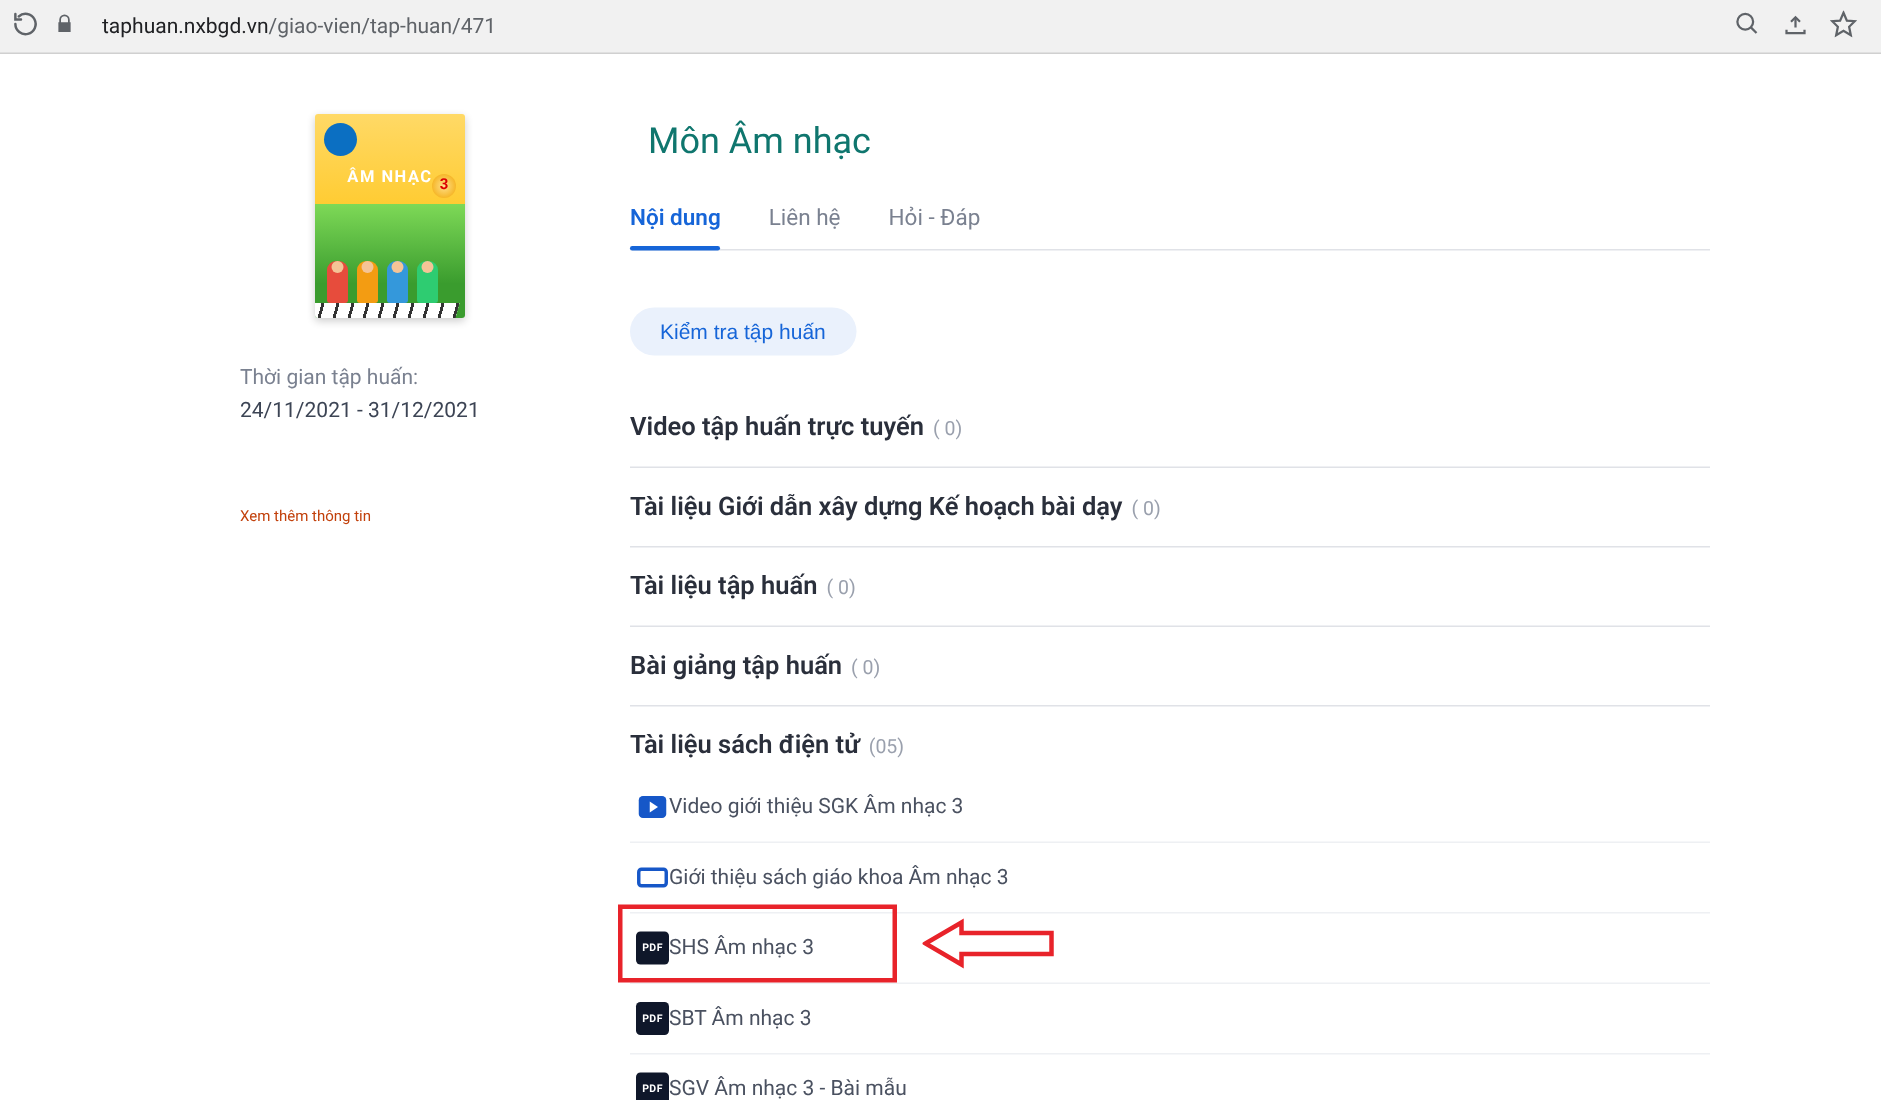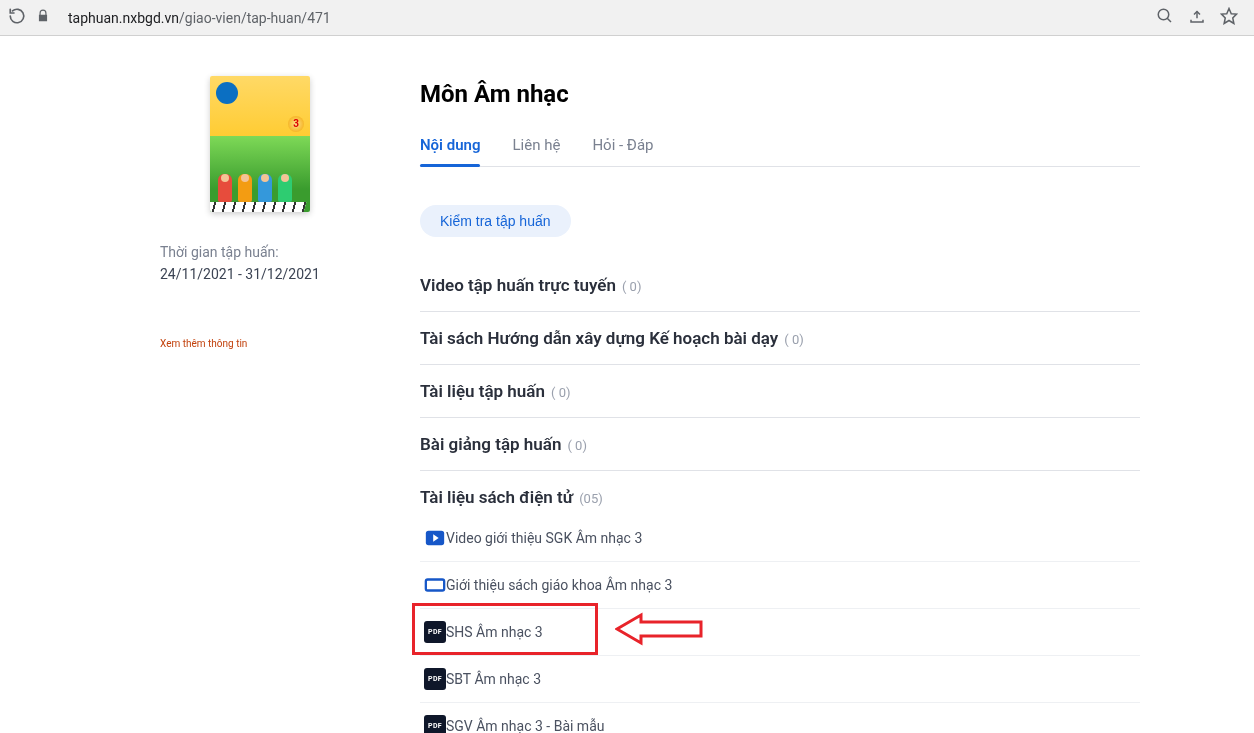--- a/index.html
+++ b/index.html
@@ -67,21 +67,21 @@
     .k2 { left: 28px; background: #f39c12; }
     .k3 { left: 48px; background: #3498db; }
     .k4 { left: 68px; background: #2ecc71; }
     .piano { position: absolute; bottom: 0; left: 0; right: 0; height: 10px; background: repeating-linear-gradient(90deg,#fff 0 8px,#333 8px 10px); transform: skewX(-15deg) translateX(-5px); }
     
     .training-period-label { color: #7a8190; font-size: 14px; margin-bottom: 6px; }
     .training-period-dates { color: #3c4454; font-size: 14px; margin-bottom: 50px; }
     .more-info-link { color: #c2410c; font-size: 10px; cursor: pointer; }
     
     .main { flex: 1; max-width: 720px; }
-    .page-title { font-size: 24px; font-weight: 700; color: #000000; margin: 4px 0 20px; }
+    .page-title { font-size: 24px; font-weight: 400; color: #0f766e; margin: 4px 12px 20px; }
     .tabs { display: flex; gap: 32px; border-bottom: 1px solid #e0e2e7; margin-bottom: 38px; }
     .tab { padding: 8px 0 12px; font-size: 15px; color: #7a8190; cursor: pointer; position: relative; }
     .tab.active { color: #1665d8; font-weight: 600; }
     .tab.active::after { content: ""; position: absolute; left: 0; right: 0; bottom: -1px; height: 3px; background: #1665d8; border-radius: 2px; }
     
     .exam-btn {
       display: inline-block;
       background: #eaf1fc;
       color: #1665d8;
       border: none;
@@ -164,20 +164,21 @@
         </svg>
     </span>
   </div>
 </div>
 
 <div class="page">
   <aside class="sidebar">
     <div class="book-cover">
       <div class="cover-top">
         <div class="cover-logo"></div>
+        <div class="cover-title">ÂM NHẠC</div>
         <div class="cover-badge">3</div>
       </div>
       <div class="cover-bottom">
         <div class="kid k1">
             <div class="head"></div>
           </div>
         <div class="kid k2">
             <div class="head"></div>
           </div>
         <div class="kid k3">
@@ -208,21 +209,21 @@
     
     <div class="section">
       <div class="section-header">
         <span class="section-title">Video tập huấn trực tuyến</span>
         <span class="section-count">( 0)</span>
       </div>
     </div>
 
     <div class="section">
       <div class="section-header">
-        <span class="section-title">Tài sách Hướng dẫn xây dựng Kế hoạch bài dạy</span>
+        <span class="section-title">Tài liệu Giới dẫn xây dựng Kế hoạch bài dạy</span>
         <span class="section-count">( 0)</span>
       </div>
     </div>
 
     <div class="section">
       <div class="section-header">
         <span class="section-title">Tài liệu tập huấn</span>
         <span class="section-count">( 0)</span>
       </div>
     </div>

